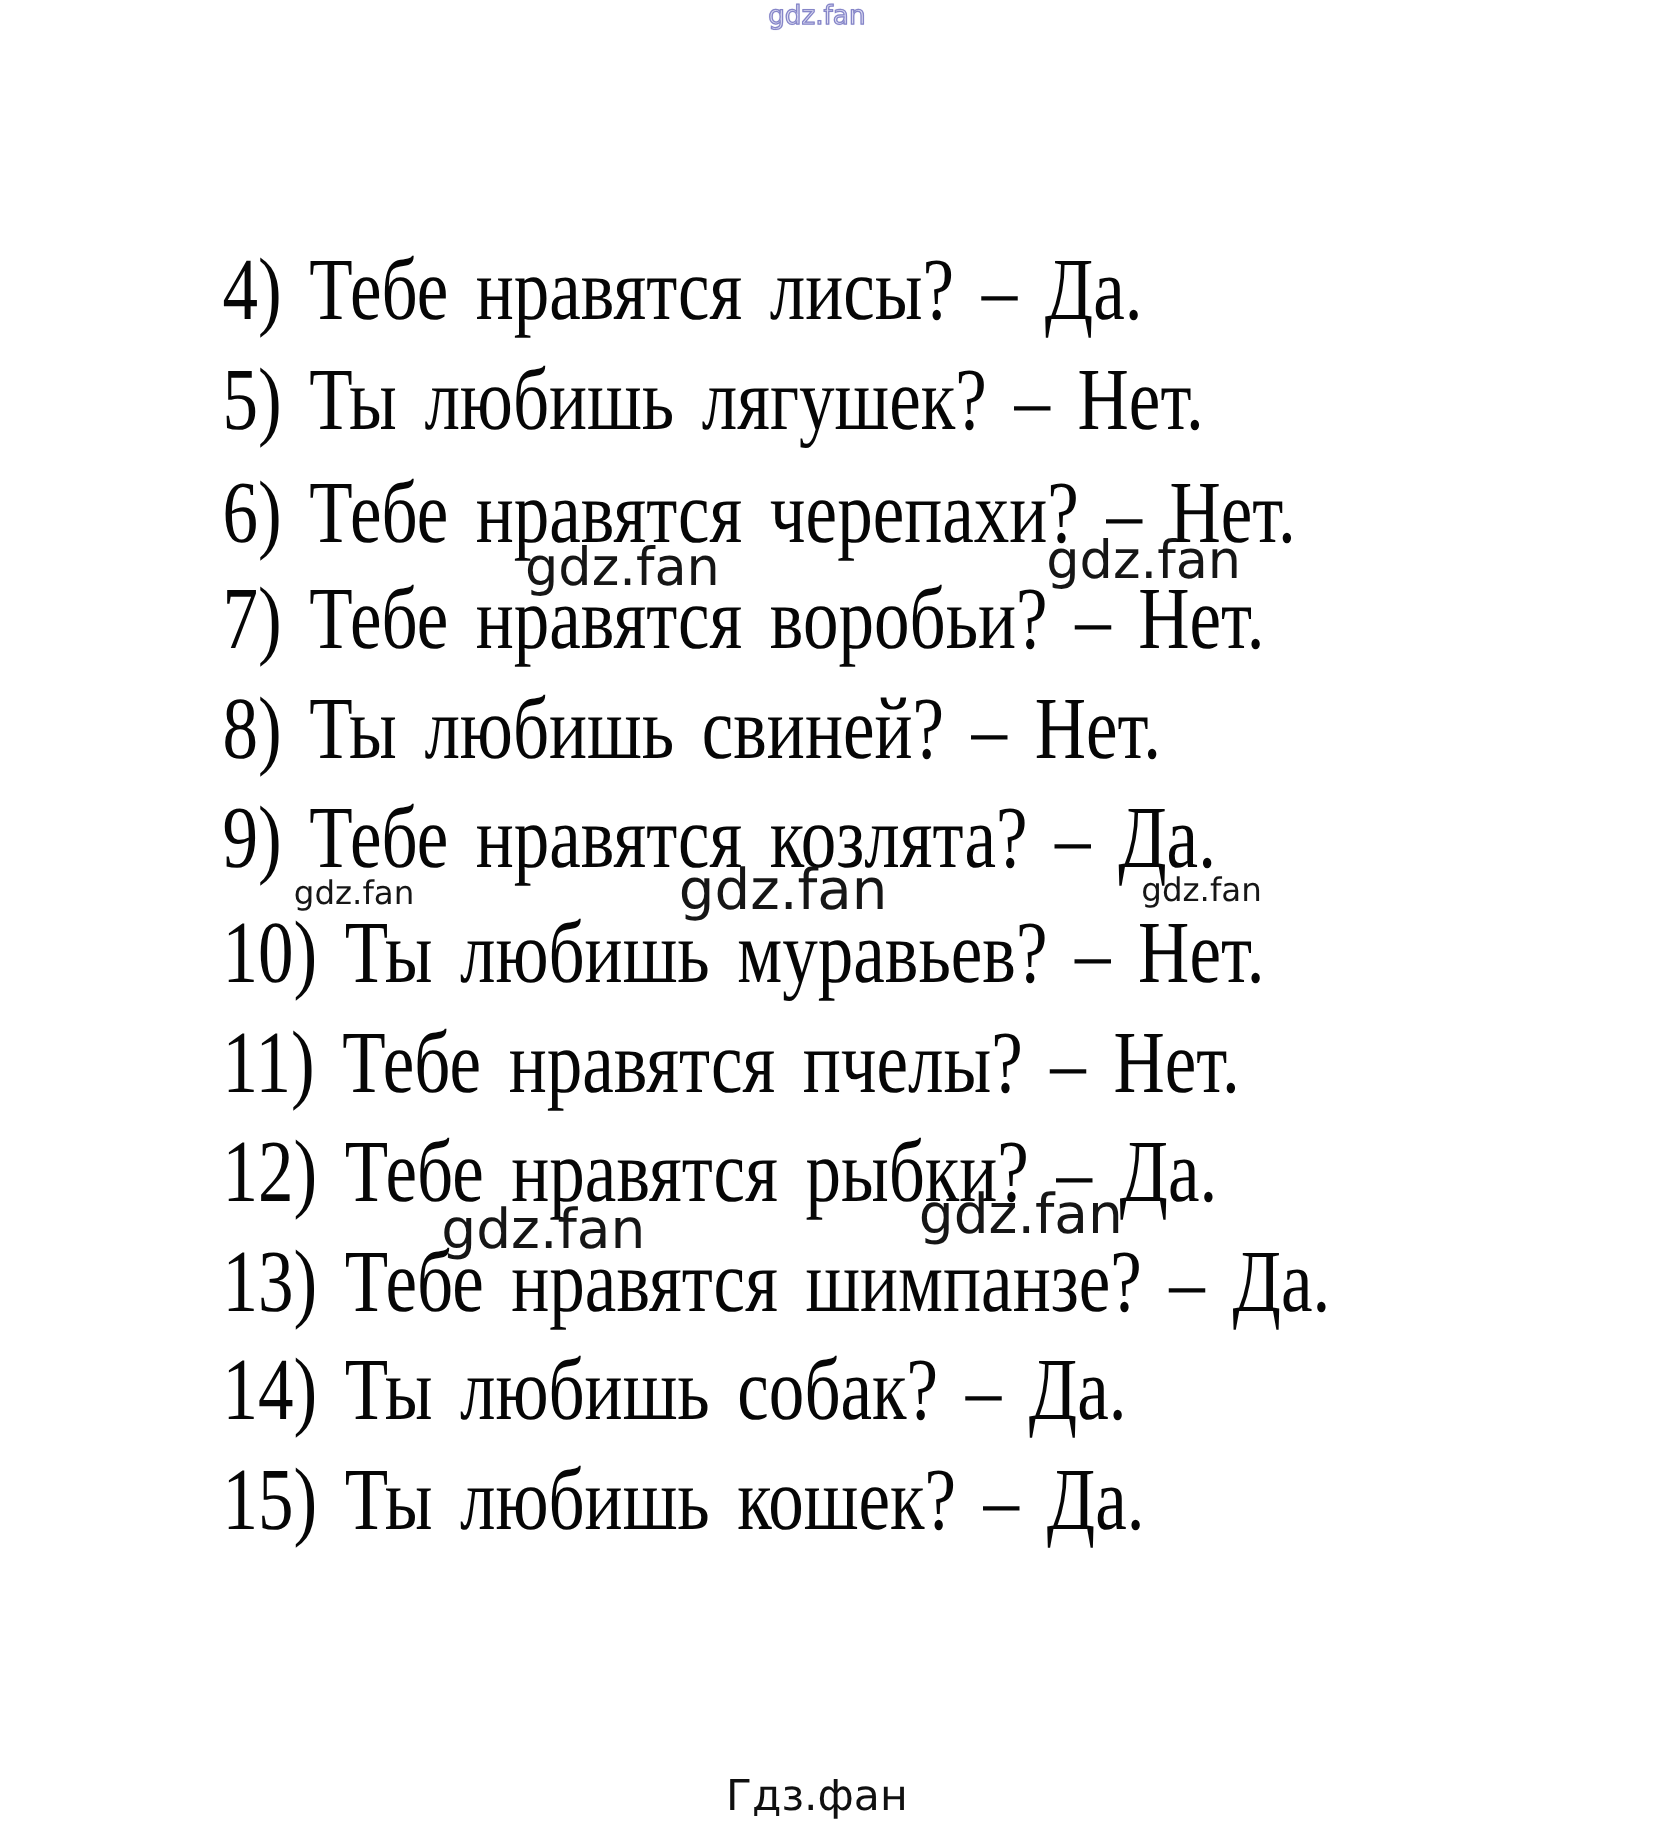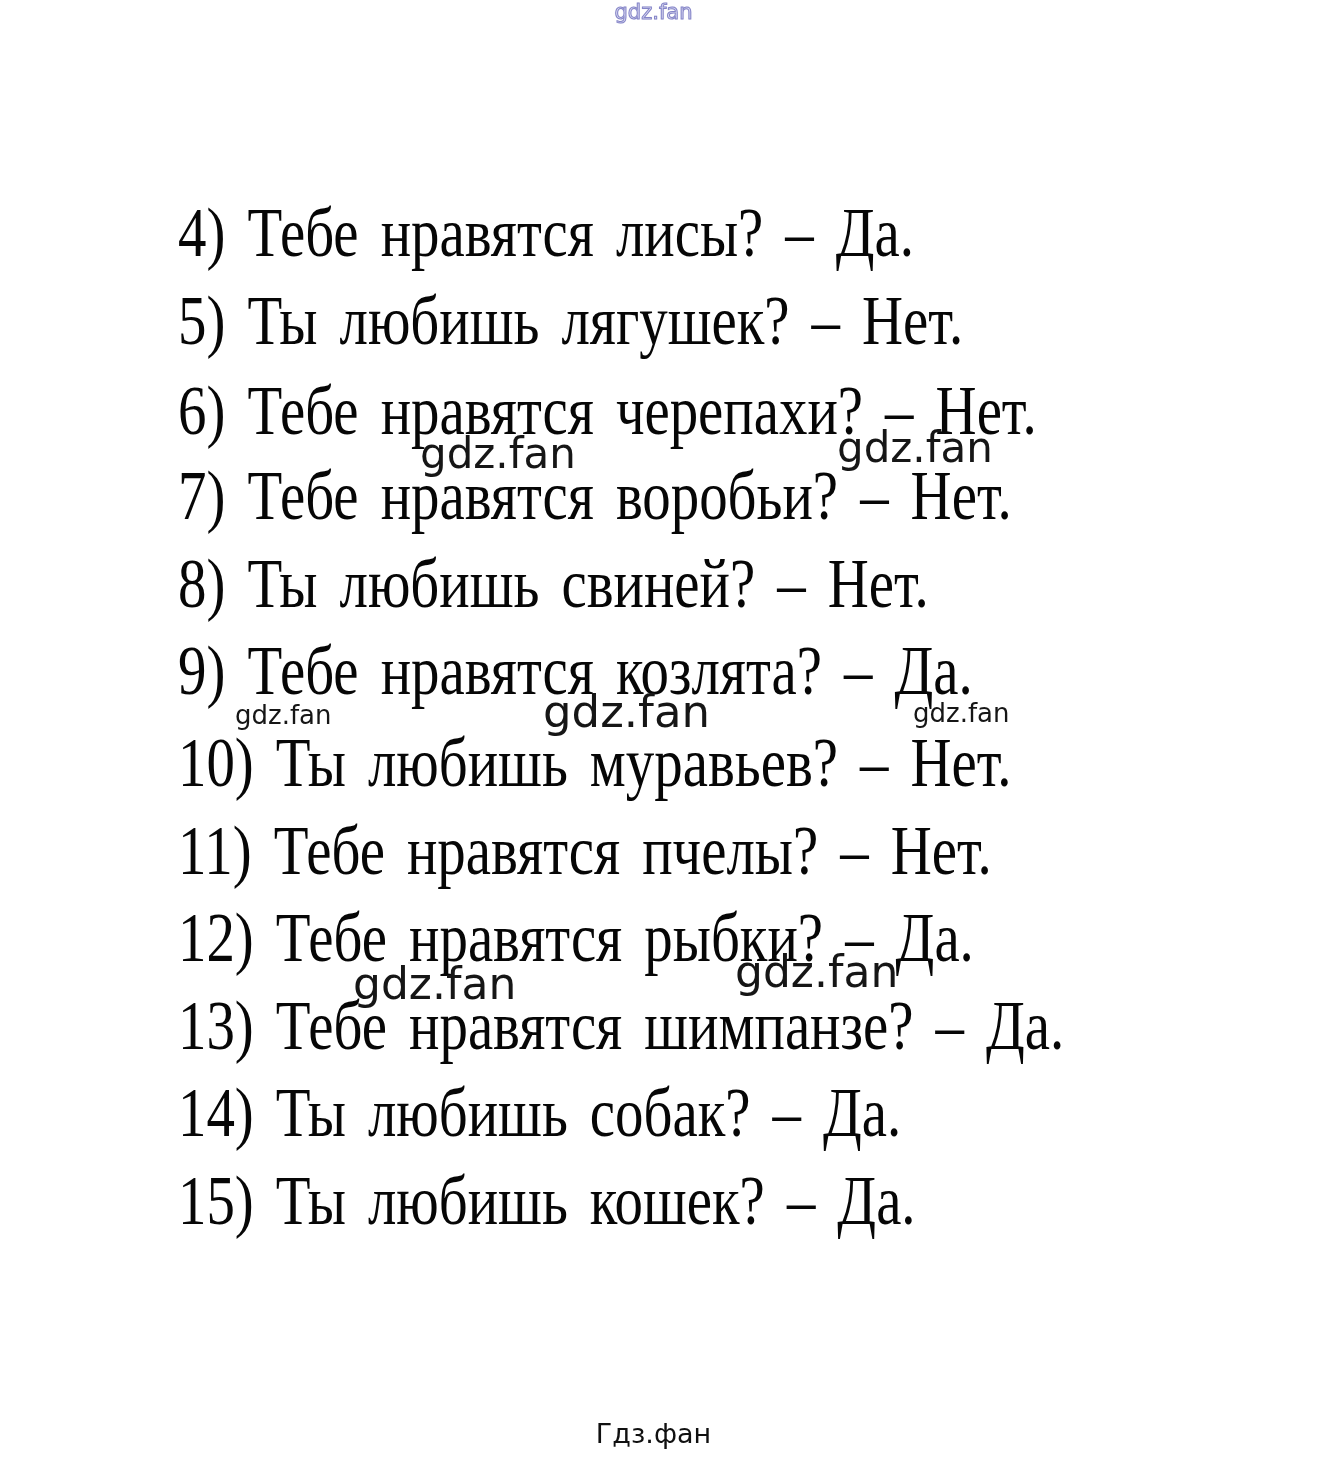--- a/index.html
+++ b/index.html
@@ -73,21 +73,21 @@
     white-space: nowrap;
   }
 
   
   .footer {
     position: absolute;
     left: 50%;
     top: 1420px;
     transform: translateX(-50%);
     font-family: "DejaVu Sans", "Liberation Sans", sans-serif;
-    font-size: 27px;
+    font-size: 34px;
     line-height: 1;
     color: #101010;
     white-space: nowrap;
   }
 </style>
 </head>
 <body>
 
 <div class="page">
 

